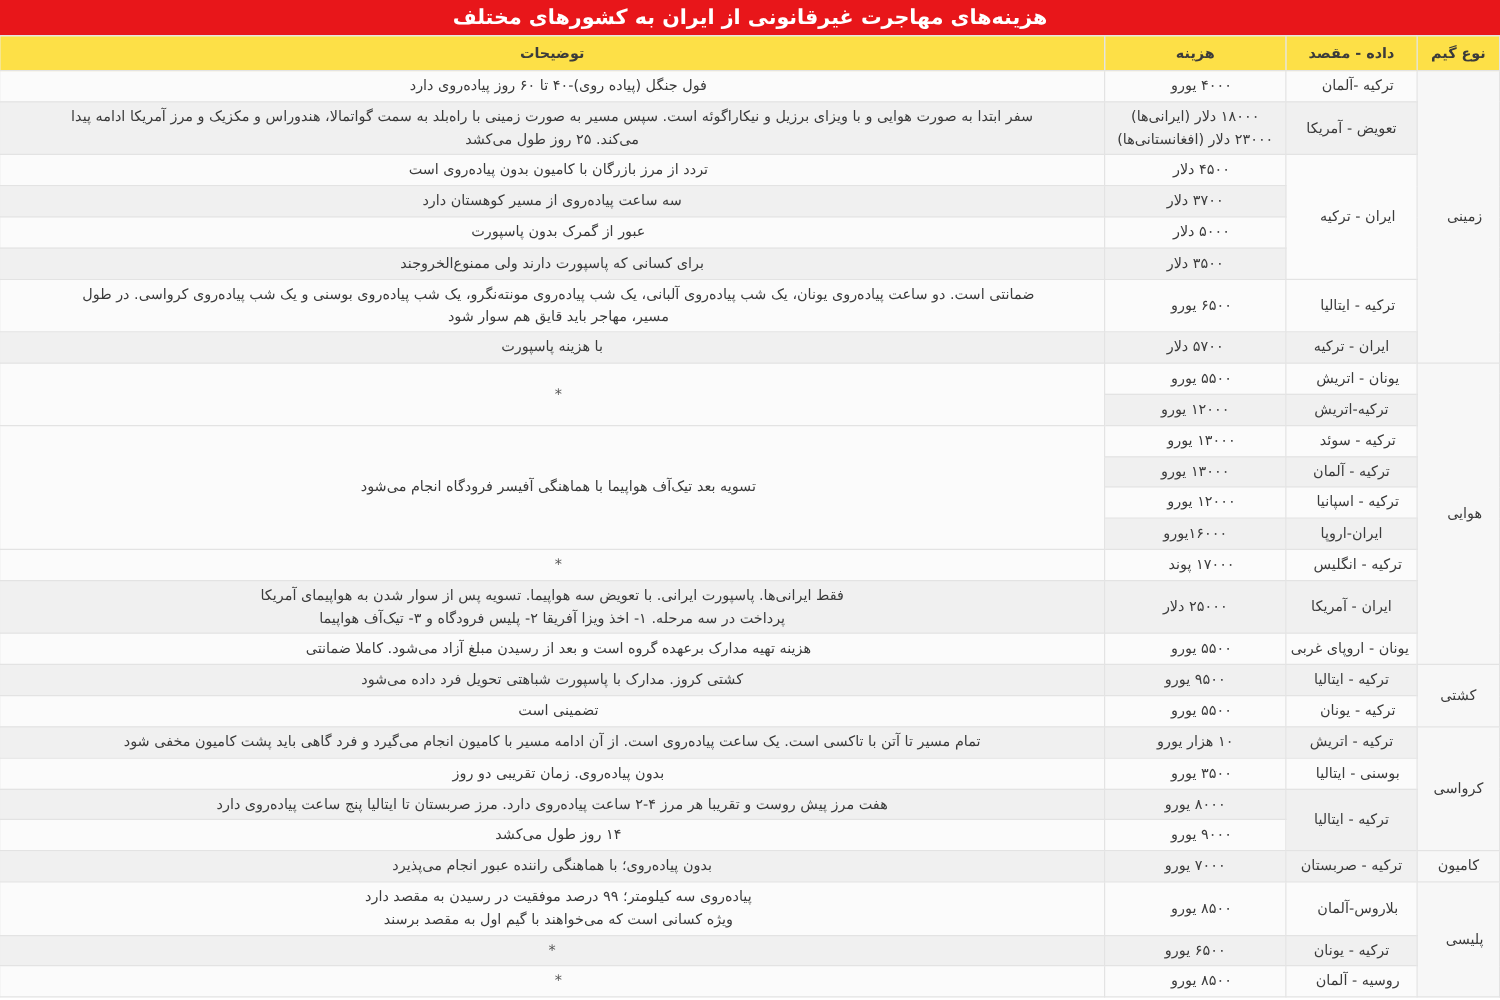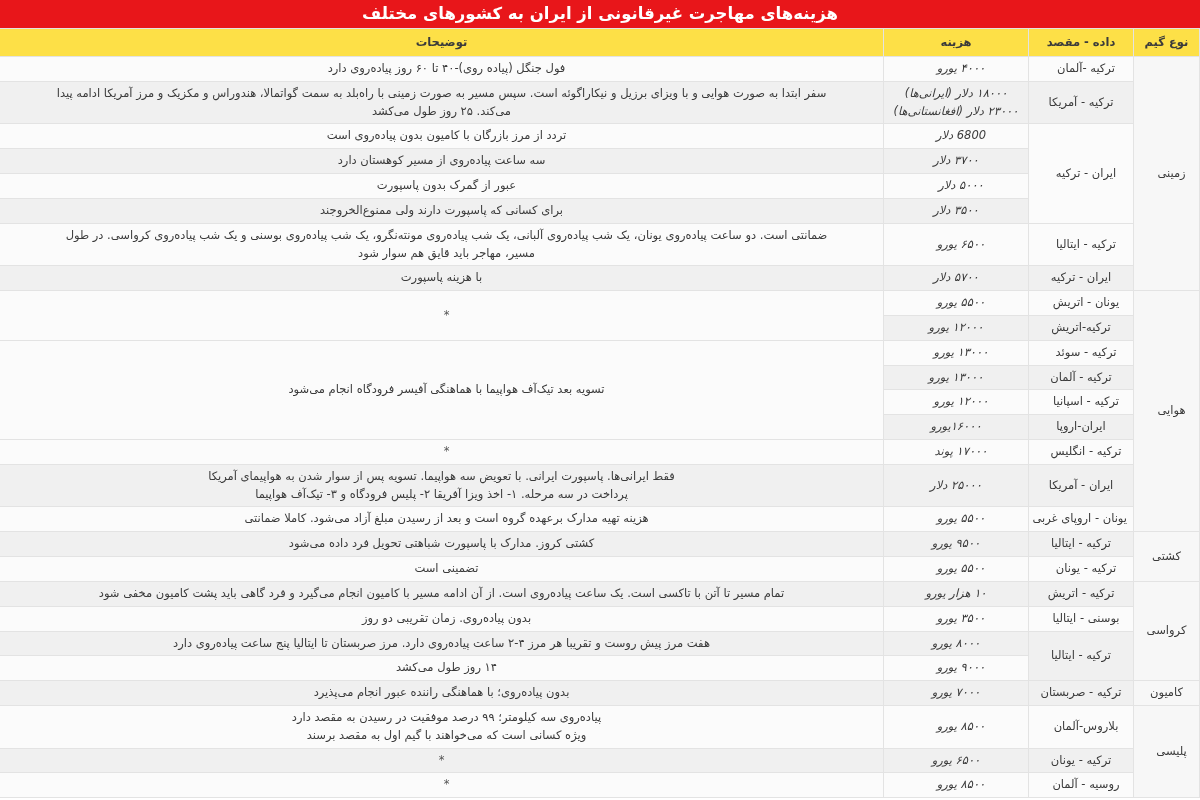--- a/index.html
+++ b/index.html
@@ -95,21 +95,20 @@
   td.route-cell {
     font-size: 11.5px;
     color: #3b3b3b;
     white-space: nowrap;
     margin-left: 28px;
   }
   td.cost-cell {
     font-size: 11.5px;
     color: #3b3b3b;
     white-space: nowrap;
-    font-style: italic;
   }
   td.desc-cell {
     font-size: 11.5px;
     color: #3f3f3f;
     padding-right: 14px;
     padding-left: 14px;
   }
   td.desc-cell .line { display: block; }
   td.desc-cell.star { color: #555555; letter-spacing: 0; }
 </style>
@@ -141,33 +140,33 @@
       <tbody id="table-body">
           <tr class="odd">
             <td class="type-cell" rowspan="8">زمینی</td>
             <td class="route-cell">ترکیه -آلمان</td>
             <td class="cost-cell">۴۰۰۰ یورو</td>
             <td class="desc-cell">
               <span class="line">فول جنگل (پیاده روی)-۴۰ تا ۶۰ روز پیاده‌روی دارد</span>
             </td>
           </tr>
           <tr class="even">
-            <td class="route-cell">ترکیه - آمریکا</td>
+            <td class="route-cell">تعویض - آمریکا</td>
             <td class="cost-cell">
               <span class="line" style="display: block;">۱۸۰۰۰ دلار (ایرانی‌ها)</span>
               <span class="line" style="display: block;">۲۳۰۰۰ دلار (افغانستانی‌ها)</span>
             </td>
             <td class="desc-cell">
               <span class="line">سفر ابتدا به صورت هوایی و با ویزای برزیل و نیکاراگوئه است. سپس مسیر به صورت زمینی با راه‌بلد به سمت گواتمالا، هندوراس و مکزیک و مرز آمریکا ادامه پیدا</span>
               <span class="line">می‌کند. ۲۵ روز طول می‌کشد</span>
             </td>
           </tr>
           <tr class="odd">
             <td class="route-cell" rowspan="4">ایران - ترکیه</td>
-            <td class="cost-cell">6800 دلار</td>
+            <td class="cost-cell">۴۵۰۰ دلار</td>
             <td class="desc-cell">
               <span class="line">تردد از مرز بازرگان با کامیون بدون پیاده‌روی است</span>
             </td>
           </tr>
           <tr class="even">
             <td class="cost-cell">۳۷۰۰ دلار</td>
             <td class="desc-cell">
               <span class="line">سه ساعت پیاده‌روی از مسیر کوهستان دارد</span>
             </td>
           </tr>

